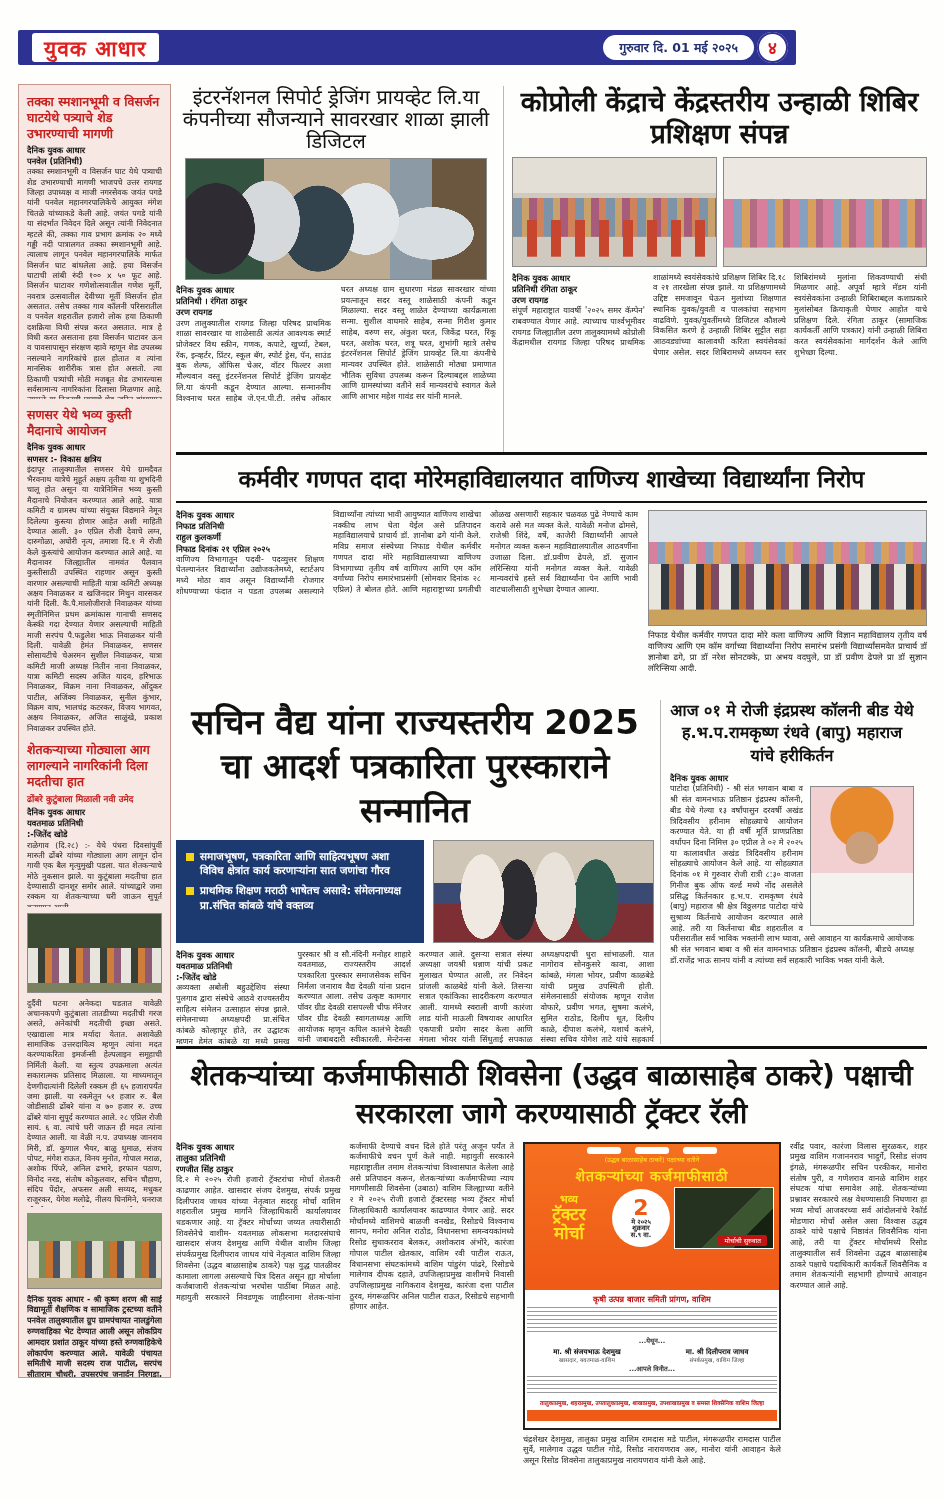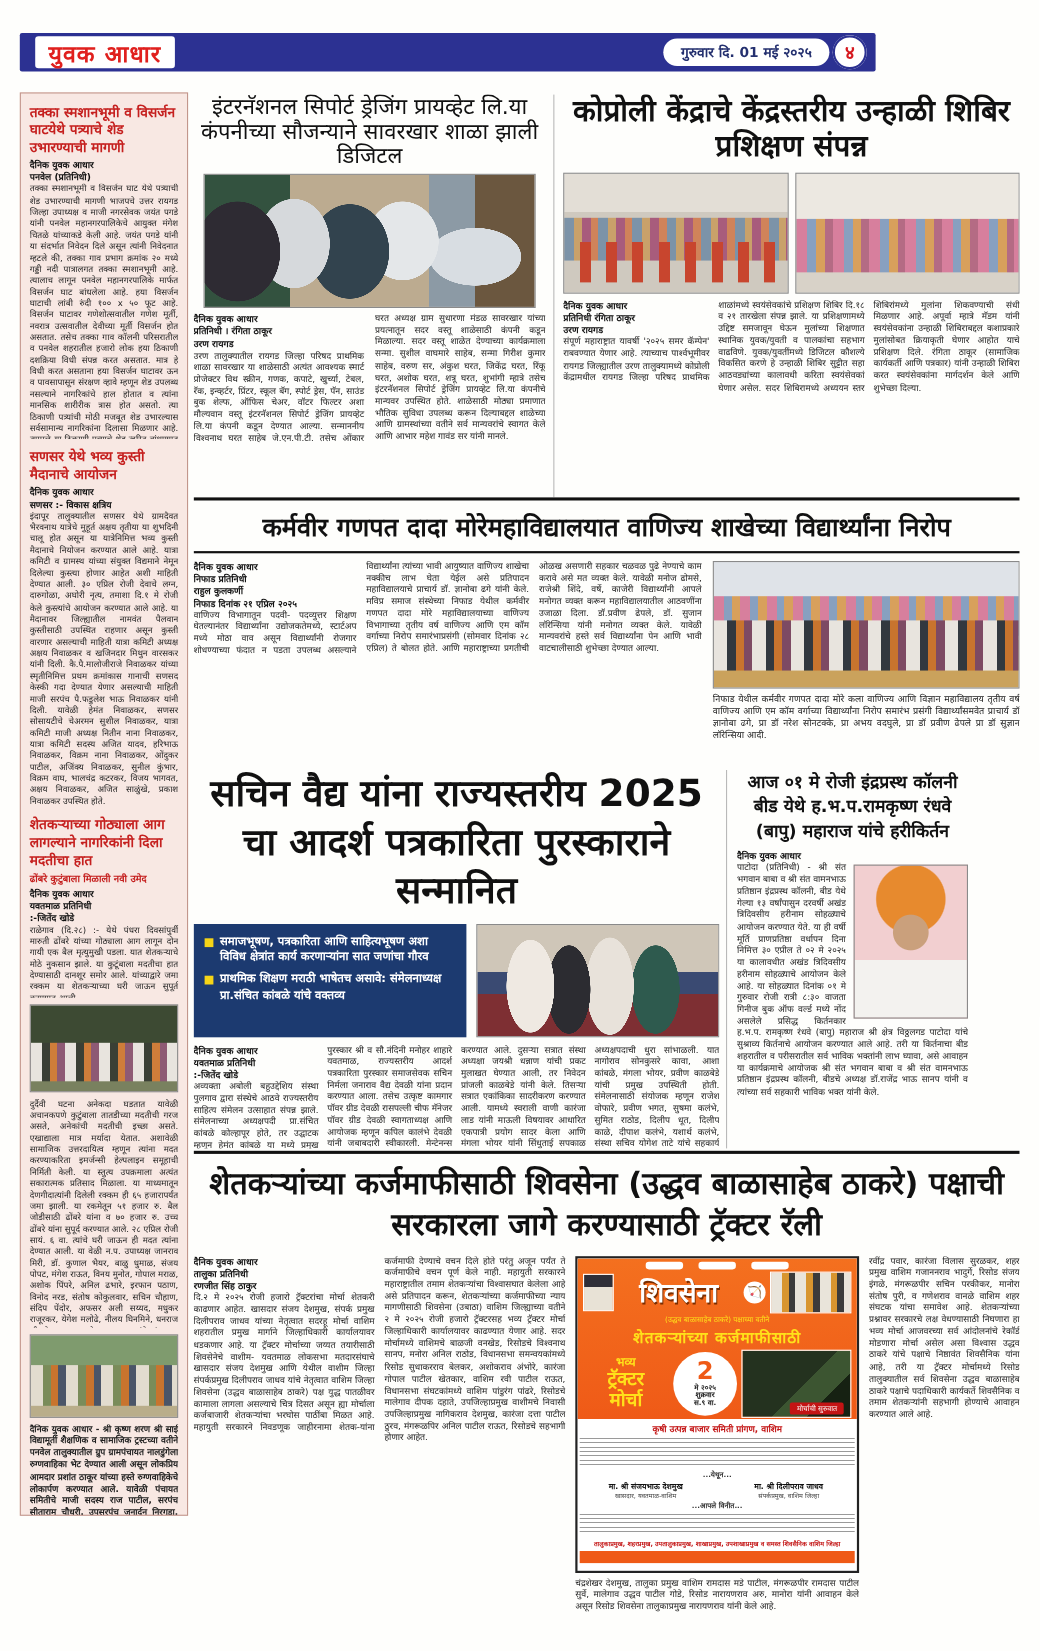--- a/index.html
+++ b/index.html
@@ -53,21 +53,21 @@
   .award{position:absolute;left:176px;top:700px;width:478px;height:344px;overflow:hidden;}
   .award-head{font-size:34px;font-weight:bold;text-align:center;line-height:1.3;color:#111;}
   .award-mid{display:flex;gap:9px;margin-top:7px;}
   .blue-box{width:248px;background:#1c3a70;color:#fff;padding:9px 10px;box-sizing:border-box;
             font-size:10.5px;font-weight:bold;line-height:1.4;}
   .bullet{display:flex;margin-bottom:5px;}
   .bullet .sq{flex:0 0 8px;height:8px;background:#f5d417;margin:4px 6px 0 0;}
   .award-photo{flex:1;height:103px;}
   .award-body{margin-top:7px;height:152px;column-count:4;column-gap:8px;overflow:hidden;}
   
-  .kirtan{position:absolute;left:660px;top:700px;width:220px;height:344px;border-left:1px solid #b9b9b9;
+  .kirtan{position:absolute;left:660px;top:700px;width:254px;height:344px;border-left:1px solid #b9b9b9;
           padding-left:9px;box-sizing:border-box;overflow:hidden;}
   .kirtan-head{font-size:16px;font-weight:bold;text-align:center;line-height:1.4;color:#111;}
   .kirtan-rest{margin-top:6px;height:250px;overflow:hidden;}
   .kirtan-photo{float:right;width:104px;height:140px;margin:2px 0 5px 7px;}
   
   .rally{position:absolute;left:176px;top:1046px;width:751px;height:440px;overflow:hidden;}
   .rally-head{border-top:3px solid #111;padding-top:8px;font-size:28px;font-weight:bold;
               text-align:center;line-height:1.35;color:#111;}
   .rally-content{display:flex;gap:9px;margin-top:9px;}
   .rally-left{width:338px;height:300px;column-count:2;column-gap:9px;overflow:hidden;}
@@ -268,26 +268,20 @@
         <div>दि.२ मे २०२५ रोजी हजारो ट्रॅक्टरांचा मोर्चा शेतकरी काढणार आहेत. खासदार संजय देशमुख, संपर्क प्रमुख दिलीपराव जाधव यांच्या नेतृत्वात सदरहू मोर्चा वाशिम शहरातील प्रमुख मार्गाने जिल्हाधिकारी कार्यालयावर धडकणार आहे. या ट्रॅक्टर मोर्चाच्या जय्यत तयारीसाठी शिवसेनेचे वाशीम- यवतमाळ लोकसभा मतदारसंघाचे खासदार संजय देशमुख आणि येथील वाशीम जिल्हा संपर्कप्रमुख दिलीपराव जाधव यांचे नेतृत्वात वाशिम जिल्हा शिवसेना (उद्धव बाळासाहेब ठाकरे) पक्ष युद्ध पातळीवर कामाला लागला असल्याचे चित्र दिसत असून ह्या मोर्चाला कर्जबाजारी शेतकऱ्यांचा भरघोस पाठींबा मिळत आहे. महायुती सरकारने निवडणूक जाहीरनामा शेतक-यांना कर्जमाफी देण्याचे वचन दिले होते परंतु अजून पर्यंत ते कर्जमाफीचे वचन पूर्ण केले नाही. महायुती सरकारने महाराष्ट्रातील तमाम शेतकऱ्यांचा विश्वासघात केलेला आहे असे प्रतिपादन करून, शेतकऱ्यांच्या कर्जमाफीच्या न्याय मागणीसाठी शिवसेना (उबाठा) वाशिम जिल्ह्याच्या वतीने २ मे २०२५ रोजी हजारो ट्रॅक्टरसह भव्य ट्रॅक्टर मोर्चा जिल्हाधिकारी कार्यालयावर काढण्यात येणार आहे. सदर मोर्चामध्ये वाशिमचे बाळजी वनखेड, रिसोडचे विश्वनाथ सानप, मनोरा अनिल राठोड, विधानसभा समन्वयकांमध्ये रिसोड सुधाकरराव बेलकर, अशोकराव अंभोरे, कारंजा गोपाल पाटील खेतकार, वाशिम रवी पाटील राऊत, विधानसभा संघटकांमध्ये वाशिम पांडुरंग पांढरे, रिसोडचे मालेगाव दीपक दहाते, उपजिल्हाप्रमुख वाशीमचे निवासी उपजिल्हाप्रमुख नागिकराव देशमुख, कारंजा दत्ता पाटील ठुरव, मंगरूळपिर अनिल पाटील राऊत, रिसोडचे सहभागी होणार आहेत.</div>
       </div>
       <div class="poster-wrap">
         <div class="poster">
           <div class="poster-top">
             <div class="pt-pills">
               <span class="pt-pill"></span>
                 <span class="pt-pill"></span>
                 <span class="pt-pill"></span>
             </div>
-            <div class="pt-row">
-              <div class="pt-leader"></div>
-              <div class="pt-party">शिवसेना</div>
-              <div class="pt-logo">🏹</div>
-              <div class="pt-leaders2"></div>
-            </div>
             <div class="pt-tag">(उद्धव बाळासाहेब ठाकरे) पक्षाच्या वतीने</div>
             <div class="pt-cause">शेतकऱ्यांच्या कर्जमाफीसाठी</div>
             <div class="pt-low">
               <div class="pt-event">
                 <div class="pt-ev1">भव्य</div>
                 <div class="pt-ev2">ट्रॅक्टर</div>
                 <div class="pt-ev3">मोर्चा</div>
               </div>
               <div class="pt-circle">
                 <span class="pt-day">2</span>

